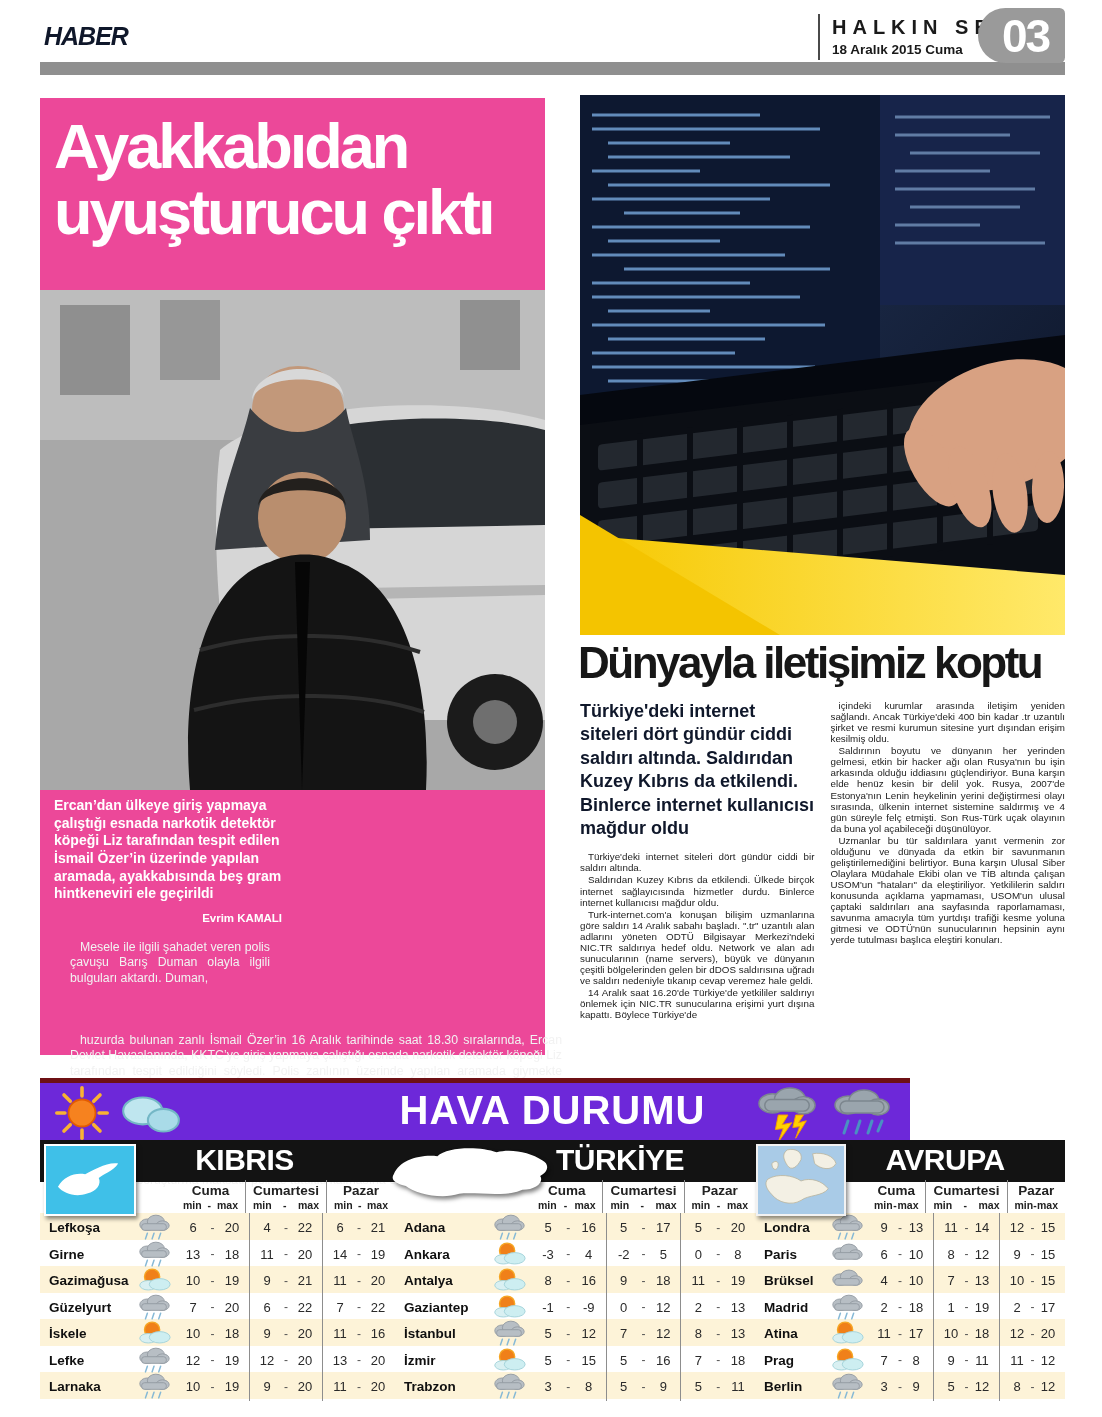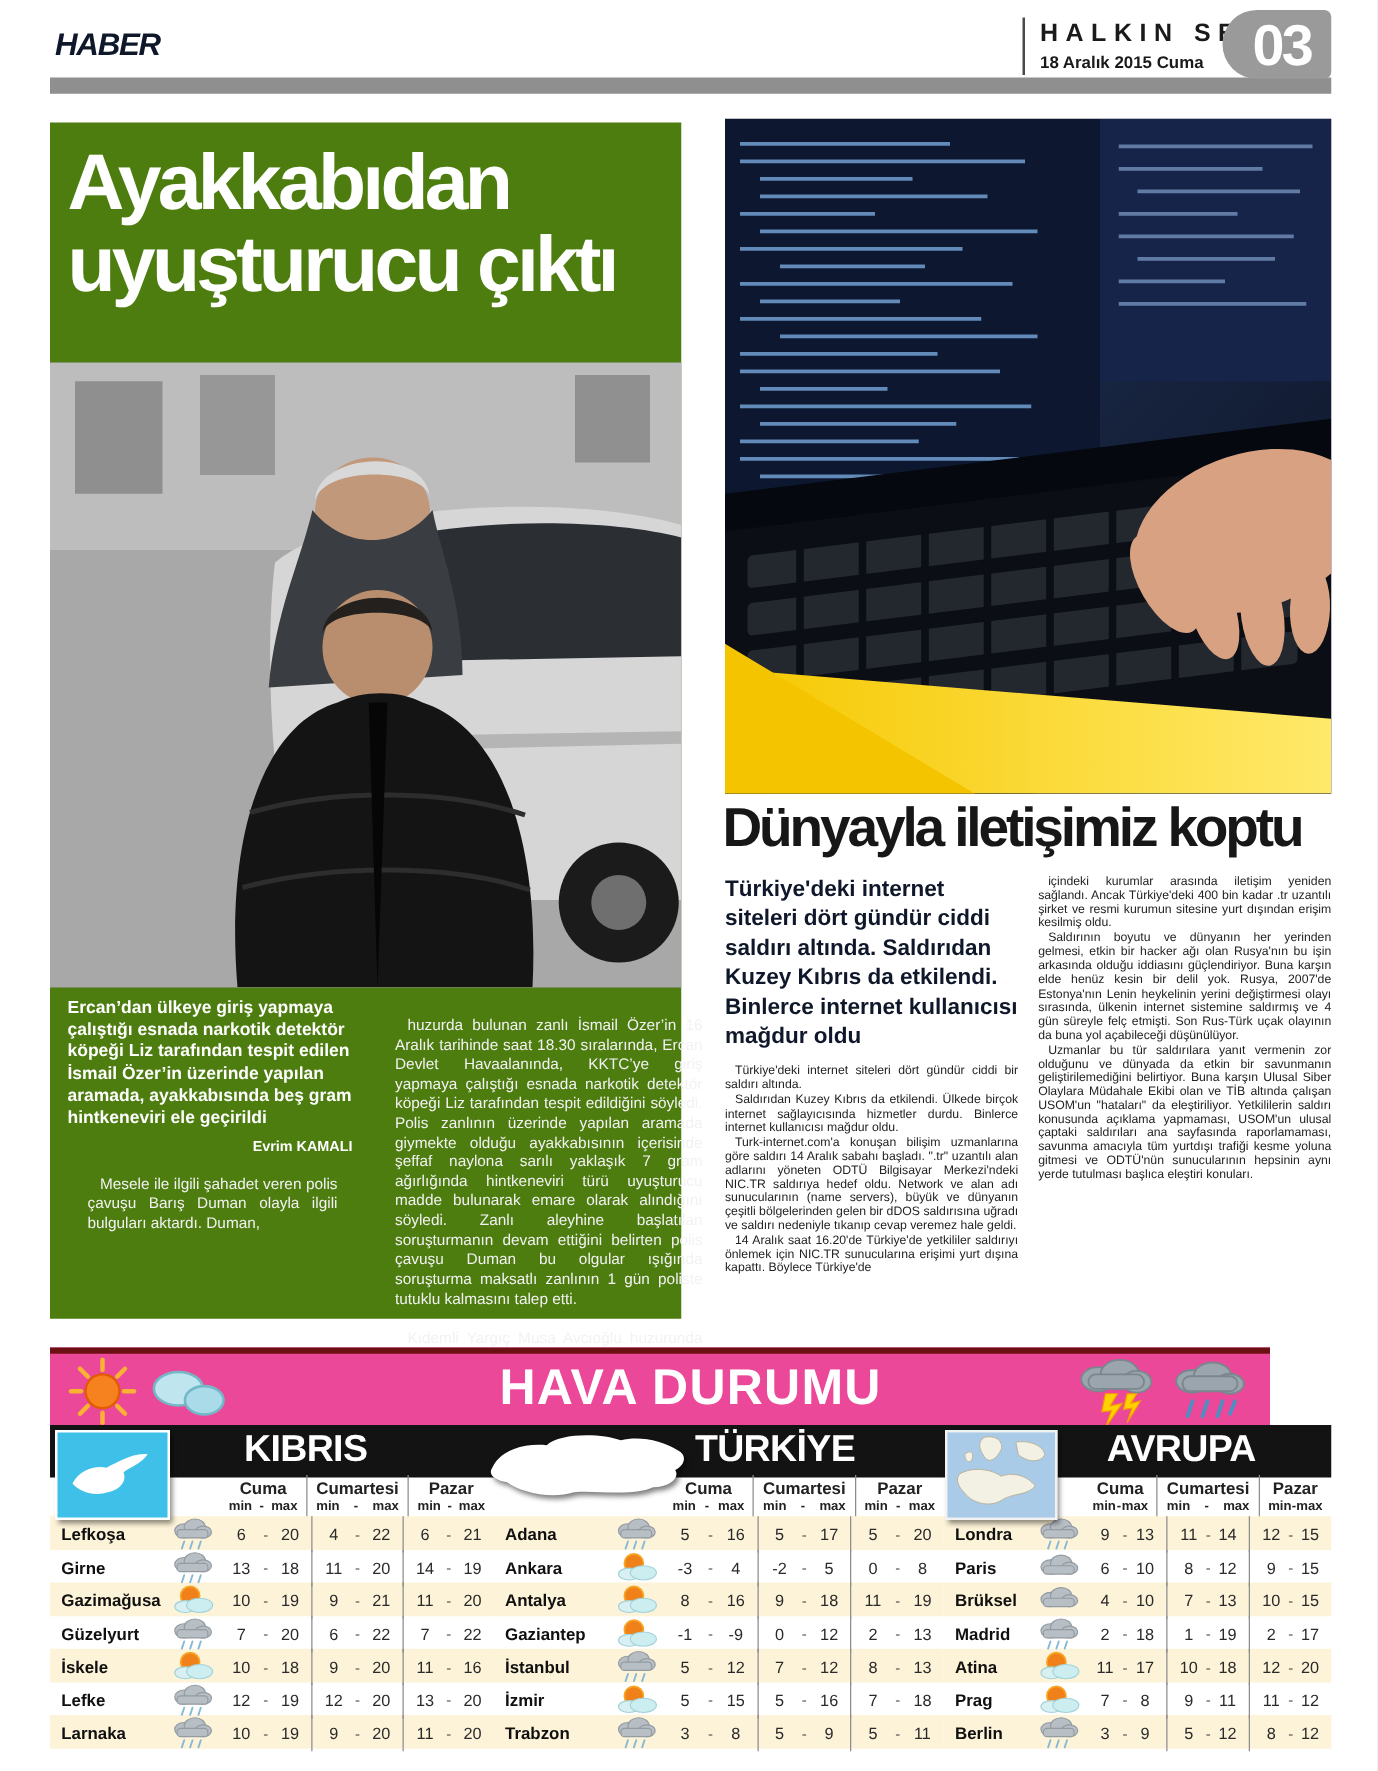--- a/index.html
+++ b/index.html
@@ -12,41 +12,41 @@
   .mast-rule { position:absolute; left:40px; top:62px; width:1025px; height:13px; background:#8f8f8f; }
   .mast-divider { position:absolute; left:818px; top:14px; width:2px; height:46px; background:#4a4a4a; }
   .paper-block { position:absolute; left:832px; top:16px; width:150px; }
   .paper-name { font-size:20px; font-weight:800; letter-spacing:6px; color:#1a1a1a; white-space:nowrap; }
   .paper-date { font-size:13.5px; font-weight:bold; color:#1a1a1a; margin-top:3px; }
   .page-badge { position:absolute; left:978px; top:8px; width:87px; height:55px; background:#9a9a9a; color:#ffffff;
     border-radius:30px 6px 6px 30px; display:flex; align-items:center; justify-content:center;
     font-size:46px; font-weight:800; letter-spacing:-2px; padding-left:8px; }
 
   
-  .article-left { position:absolute; left:40px; top:98px; width:505px; height:957px; background:#4d7c0f; color:#fff; }
+  .article-left { position:absolute; left:40px; top:98px; width:505px; height:957px; background:#ec4899; color:#fff; }
   .hl-left { padding:16px 14px 0 14px; font-weight:800; font-size:63px; line-height:1.04; letter-spacing:-3px; color:#fff; }
   .photo-left { position:absolute; left:0; top:192px; width:505px; height:500px; overflow:hidden; background:#9c9c9c; }
-  .left-body { position:absolute; left:0; top:697px; width:550px; height:260px; display:flex; gap:14px; padding:2px 12px 12px 14px; }
+  .left-body { position:absolute; left:0; top:697px; width:550px; height:260px; display:flex; gap:14px; padding:2px 12px 12px 14px;flex-direction:column; }
   .left-col1 { width:232px; }
   .left-col2 { flex:1; }
   .lead { font-size:14px; font-weight:bold; line-height:1.26; color:#fff; }
   .byline { text-align:right; font-size:11.5px; font-weight:bold; margin:9px 4px 8px 0; color:#fff; }
   .np { font-size:12.3px; line-height:1.27; text-align:justify; text-indent:10px; color:#f2f2f2; margin:16px; }
 
   
   .photo-right { position:absolute; left:580px; top:95px; width:485px; height:540px; overflow:hidden; background:#0d1526; }
   .hl-right { position:absolute; left:578px; top:641px; width:490px; font-size:44px; font-weight:800; letter-spacing:-2.5px; color:#171717; line-height:1.0; }
   .right-cols { position:absolute; left:580px; top:700px; width:485px; display:flex; gap:16px; }
   .right-col { flex:1; }
   .intro { font-size:18px; font-weight:bold; line-height:1.3; color:#0f172a; margin-bottom:11px; }
   .sp { font-size:9.8px; line-height:1.13; text-align:justify; text-indent:8px; color:#222; margin:0 0 1px 0; }
 
   
   .weather { position:absolute; left:40px; top:1078px; width:1025px; height:330px; }
-  .w-banner { position:absolute; left:0; top:0; width:976px; height:62px; background:#ec4899; border-top:5px solid #6d1014; }
+  .w-banner { position:absolute; left:0; top:0; width:870px; height:62px; background:#6d28d9; border-top:5px solid #6d1014; }
   .w-title { position:absolute; left:0; top:5px; width:1025px; text-align:center; color:#fff; font-size:40px; font-weight:800; letter-spacing:1px; }
   .w-banner-ic { position:absolute; top:3px; display:flex; gap:8px; align-items:center; }
   .w-banner-ic.left { left:14px; }
   .w-banner-ic.right { right:16px; }
   .w-blackbar { position:absolute; left:0; top:62px; width:1025px; height:42px; background:#131313; }
   .w-region-name { position:absolute; top:3px; color:#fff; font-size:30px; font-weight:800; letter-spacing:-0.5px; }
   .w-region-name.r0 { left:0; width:355px; text-align:center; padding-left:54px; }
   .w-region-name.r1 { left:355px; width:360px; text-align:center; padding-left:90px; }
   .w-region-name.r2 { left:715px; width:310px; text-align:center; padding-left:70px; }
   .map { position:absolute; z-index:3; }

